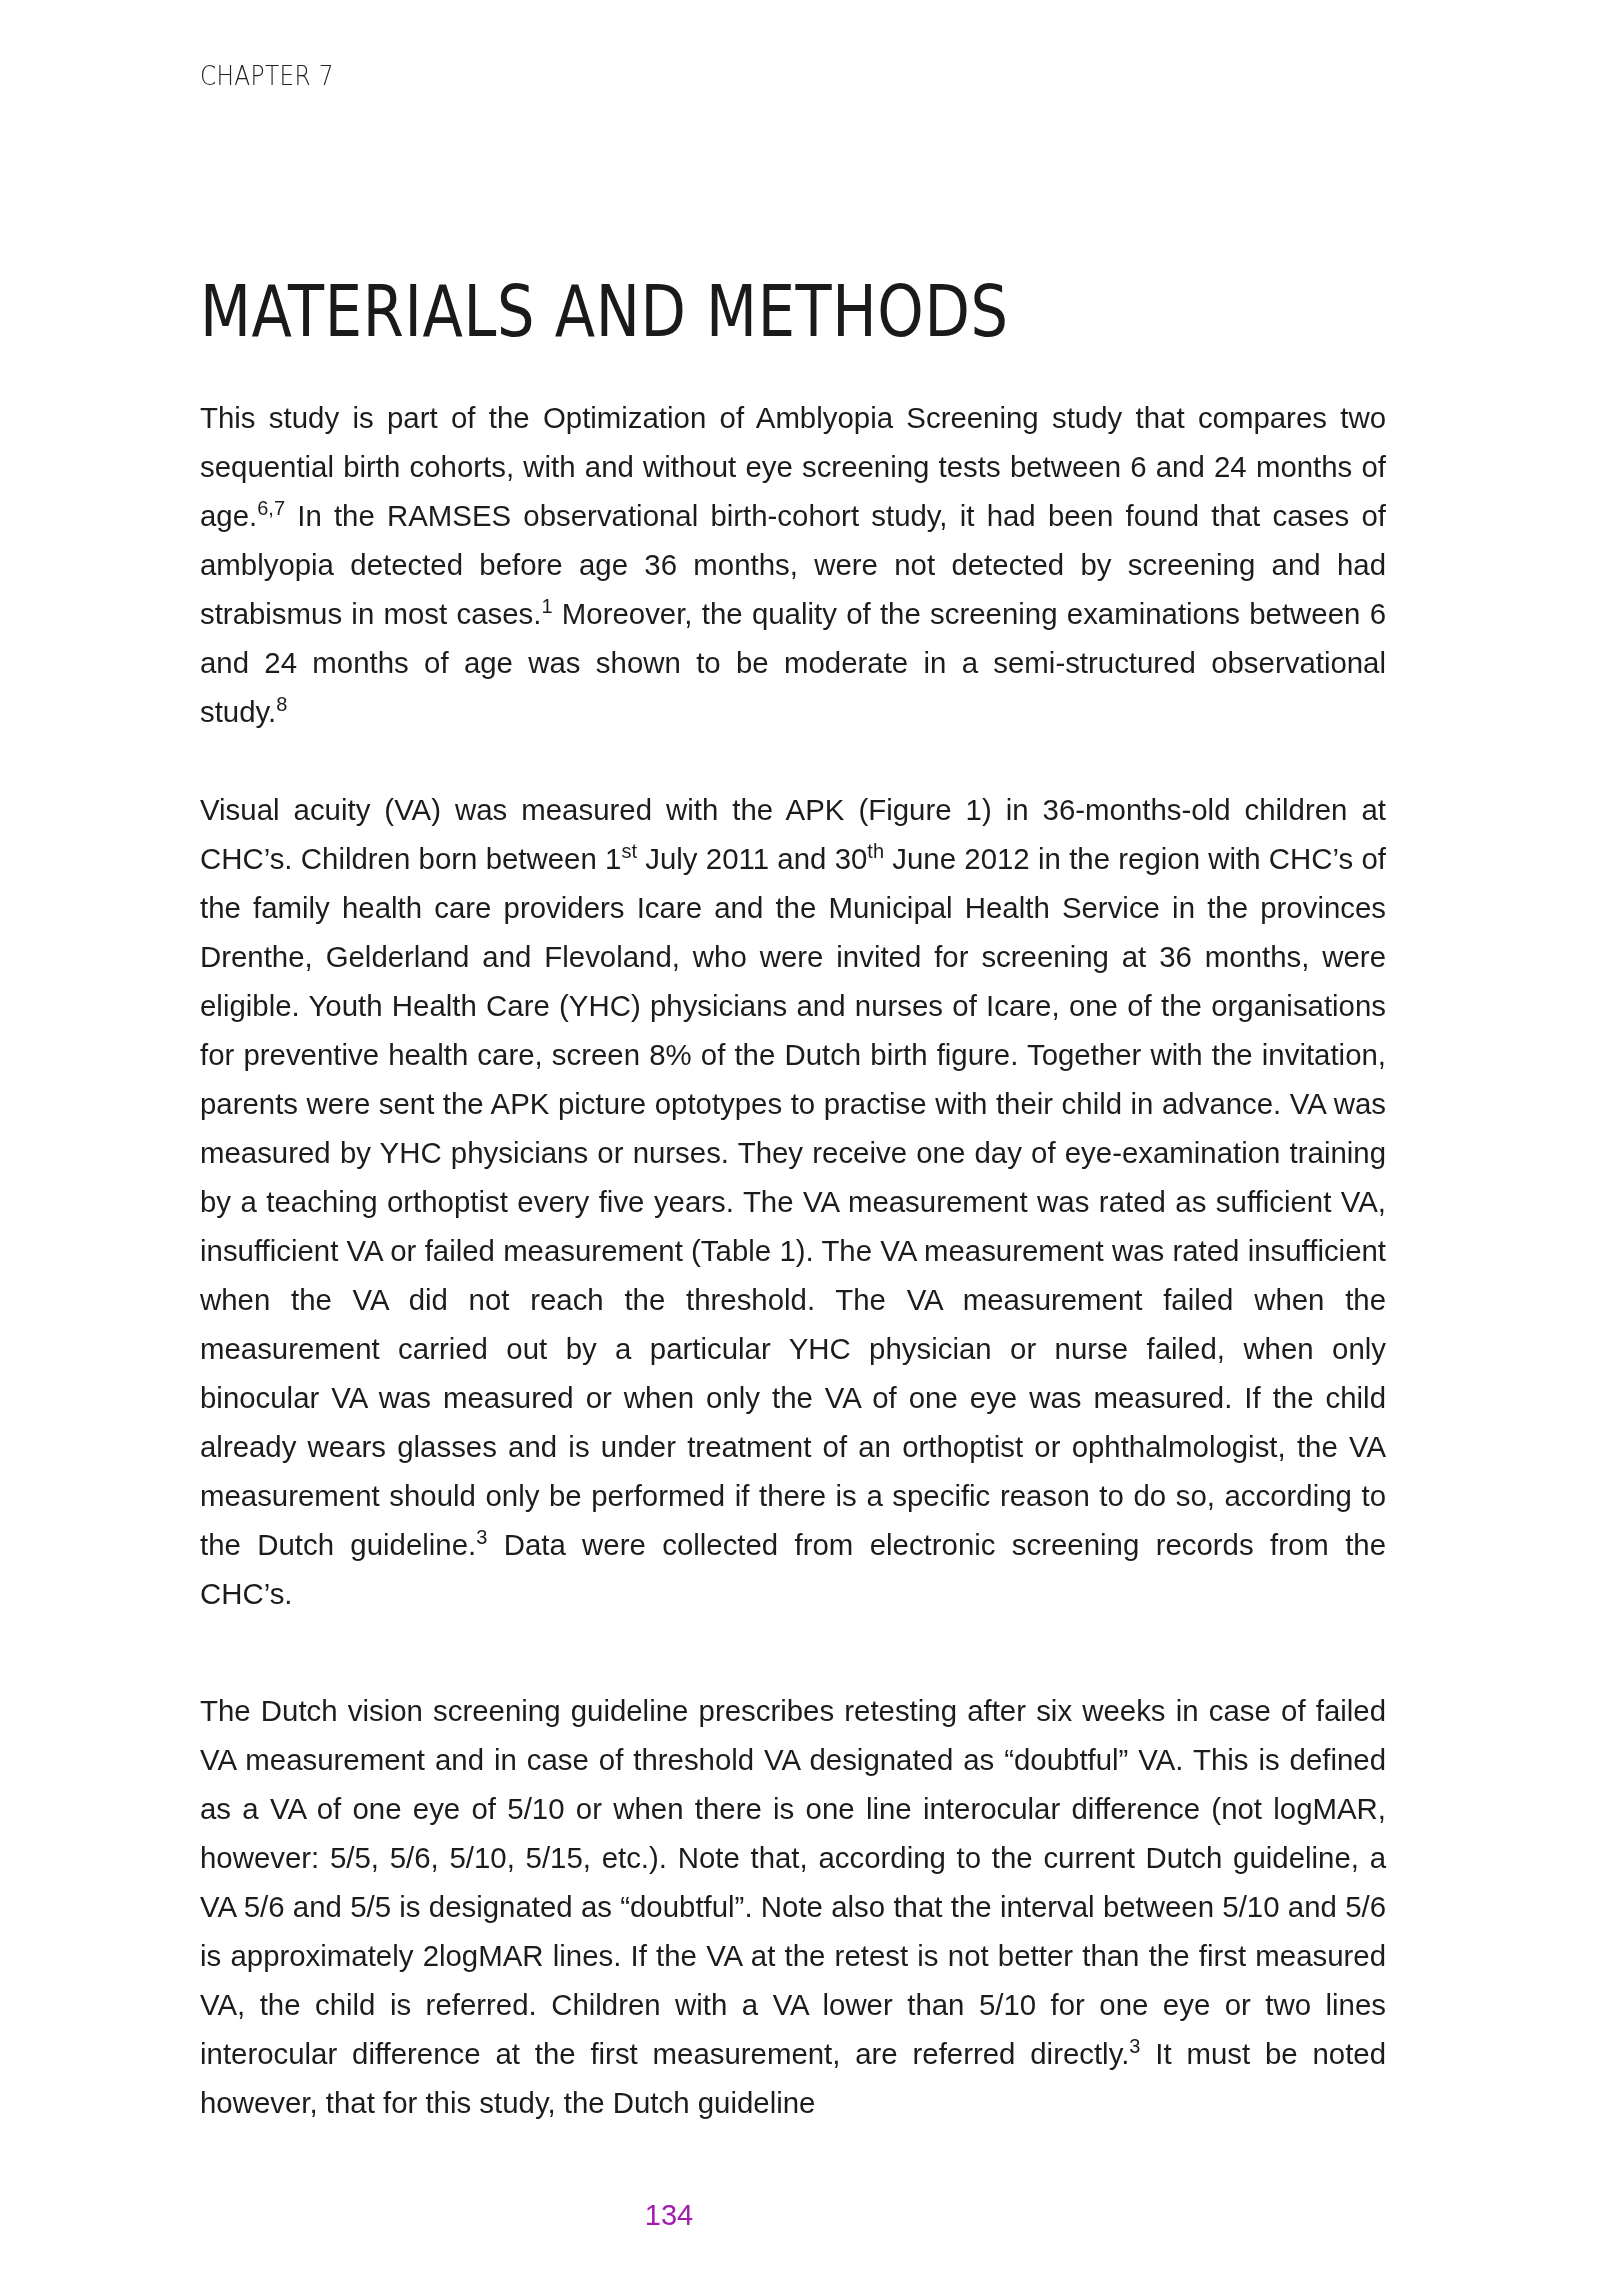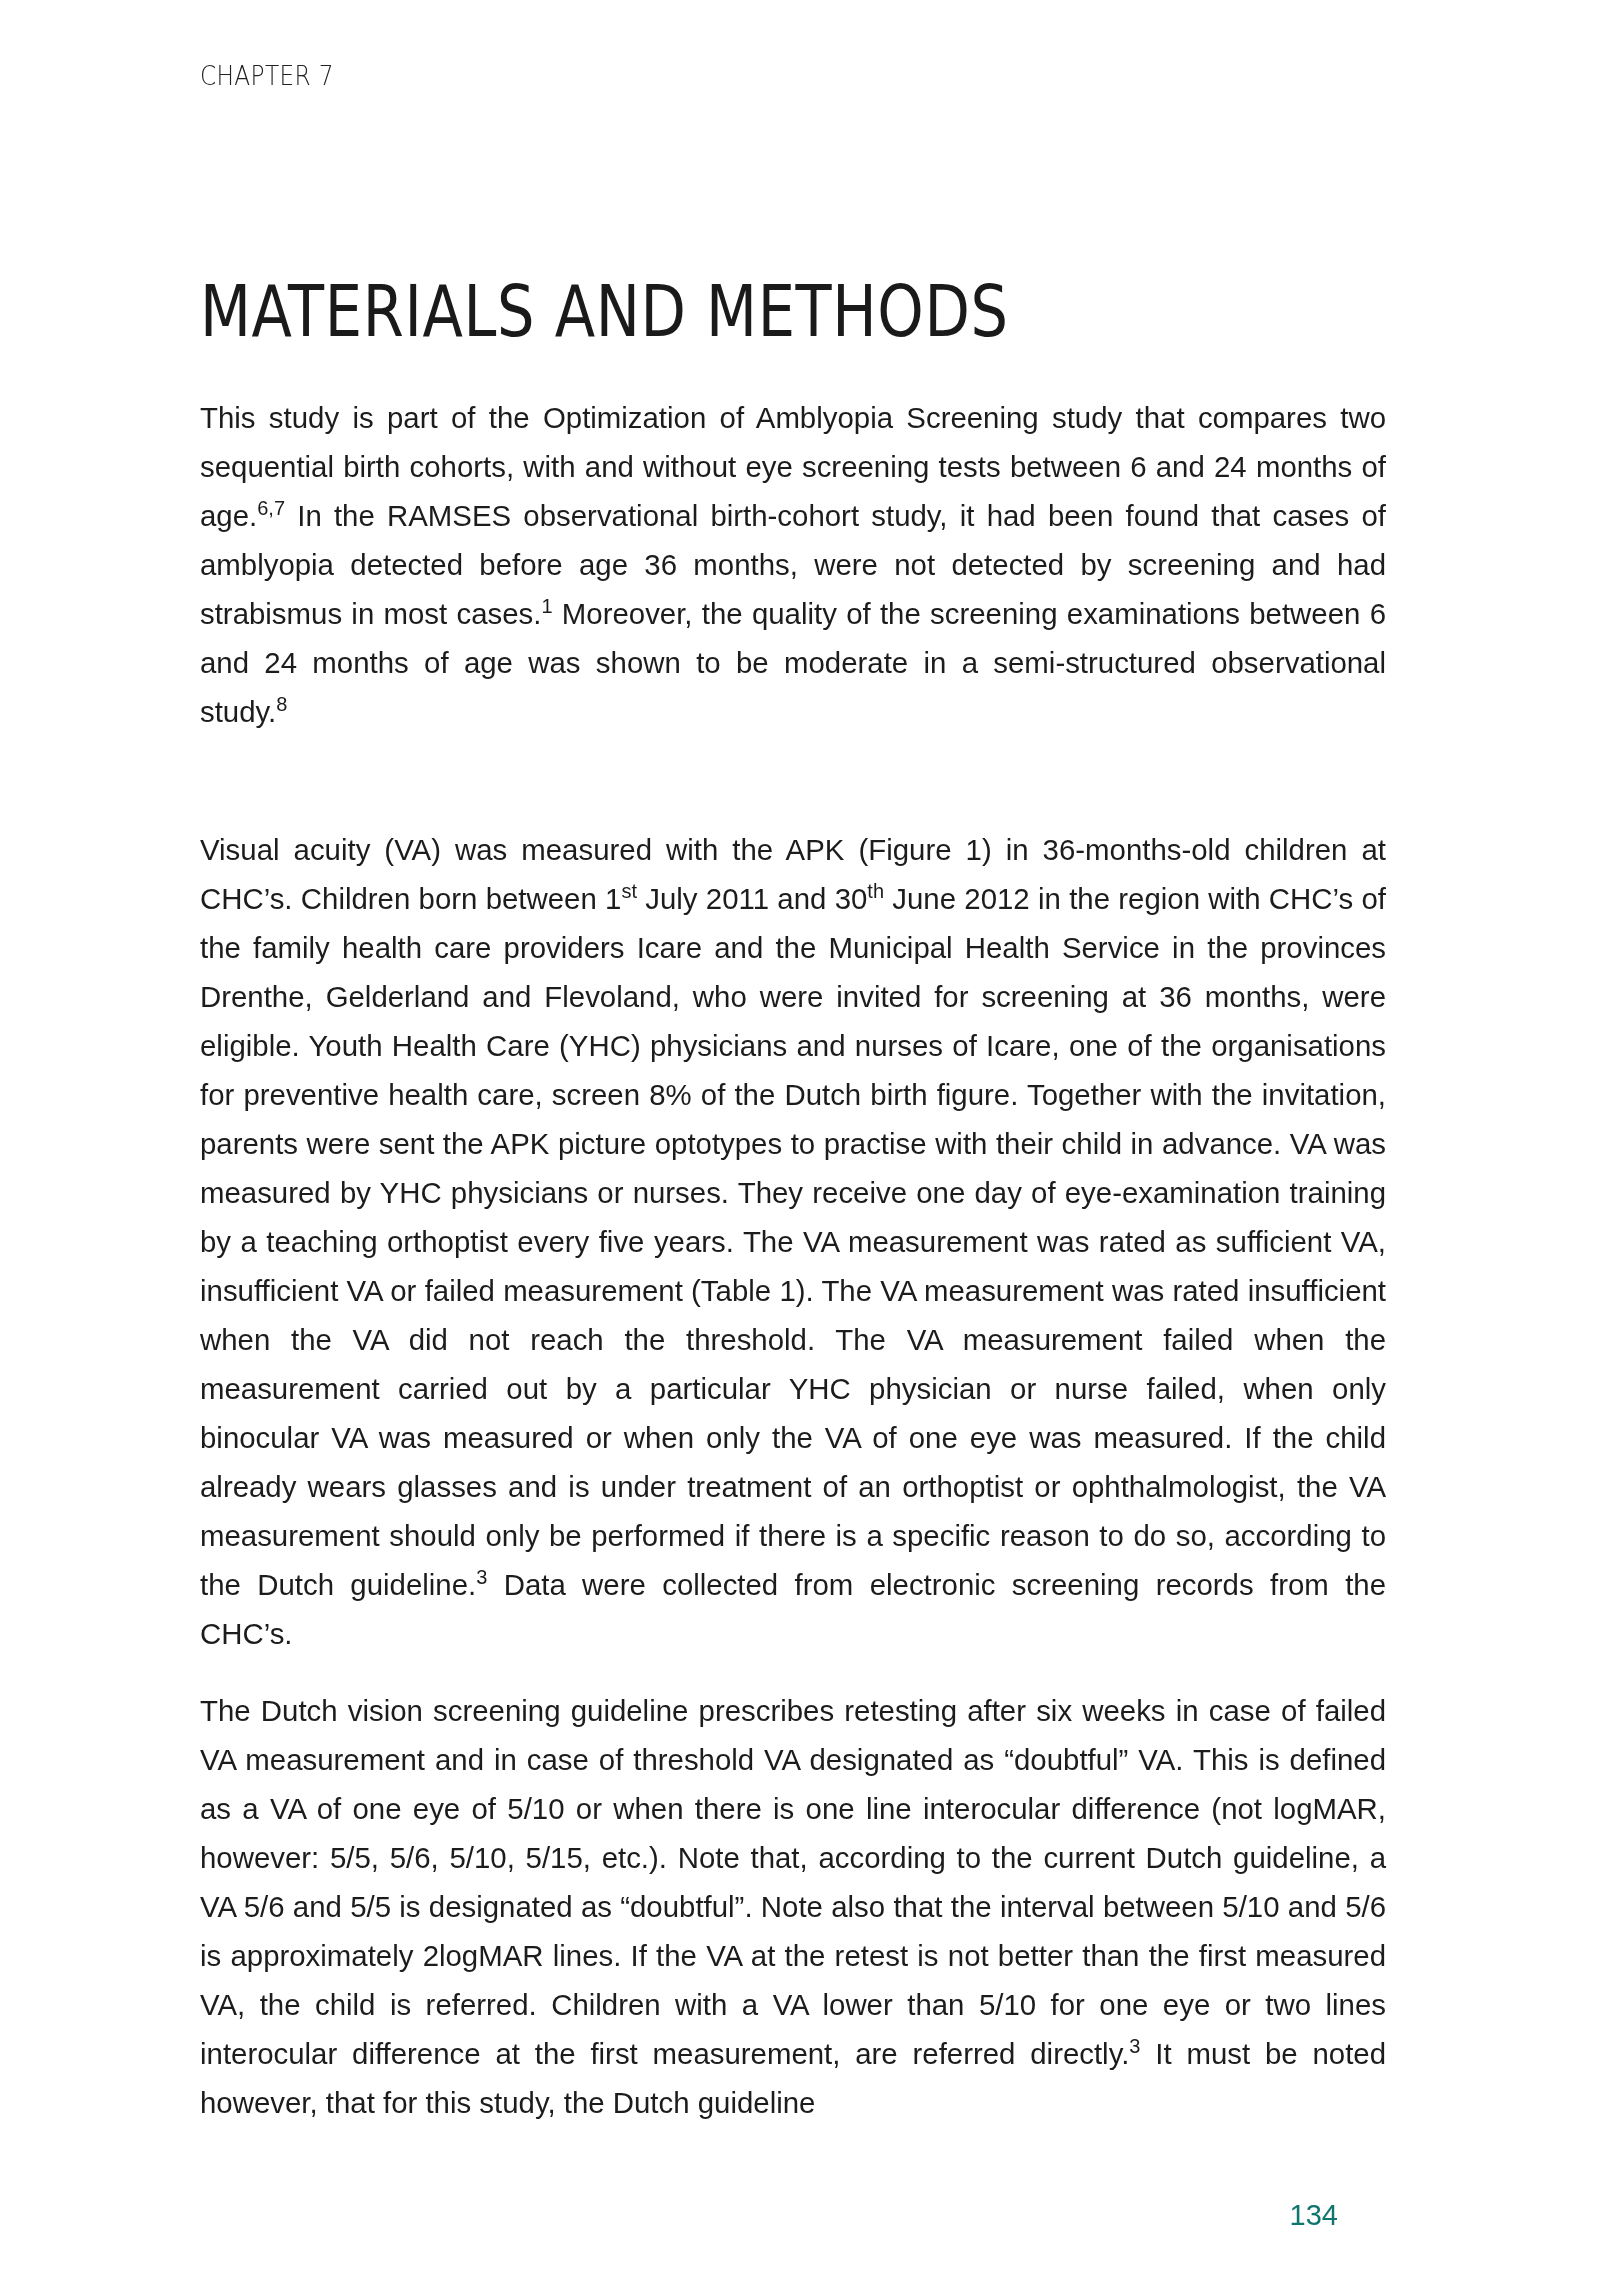--- a/index.html
+++ b/index.html
@@ -6,23 +6,23 @@
   body { width:1601px; height:2295px; position:relative; overflow:hidden; color:#1a1a1a;
          font-family:"Liberation Sans", sans-serif; }
   .running-head { position:absolute; left:200px; top:60px; font-size:27px; letter-spacing:0.4px;
          font-family:"DejaVu Sans", sans-serif; font-weight:300; color:#222; transform:scaleX(0.86); transform-origin:left top; }
   .title { position:absolute; left:200px; top:269px; font-size:72px; margin:0; font-weight:normal;
          font-family:"DejaVu Sans", sans-serif; color:#1a1a1a; transform:scaleX(0.82); transform-origin:left top; letter-spacing:0.8px; white-space:nowrap; }
   .body-text { position:absolute; left:200px; width:1186px; }
   .para { margin:0; font-size:29.4px; line-height:49px; text-align:justify; text-align-last:left; color:#1c1c1c; }
   .para sup { font-size:20px; line-height:0; vertical-align:super; }
   .p1 { top:393px; }
-  .p2 { top:785px;margin-top:40px; }
+  .p2 { top:785px; }
   .p3 { top:1686px; }
-  .page-number { position:absolute; left:0; width:1338px; top:2199px; text-align:right; font-size:29px; color:#0f766e; }
+  .page-number { position:absolute; left:0; width:1338px; top:2199px; text-align:center; font-size:29px; color:#a21caf; }
 </style>
 </head>
 <body>
 
 <div class="running-head">CHAPTER 7</div>
 
 <h1 class="title">MATERIALS AND METHODS</h1>
 
 <div class="body-text p1">
   <p class="para"><span>This study is part of the Optimization of Amblyopia Screening study that compares two sequential birth cohorts, with and without eye screening tests between 6 and 24 months of age.</span><sup>6,7</sup><span> In the RAMSES observational birth-cohort study, it had been found that cases of amblyopia detected before age 36 months, were not detected by screening and had strabismus in most cases.</span><sup>1</sup><span> Moreover, the quality of the screening examinations between 6 and 24 months of age was shown to be moderate in a semi-structured observational study.</span><sup>8</sup></p>

